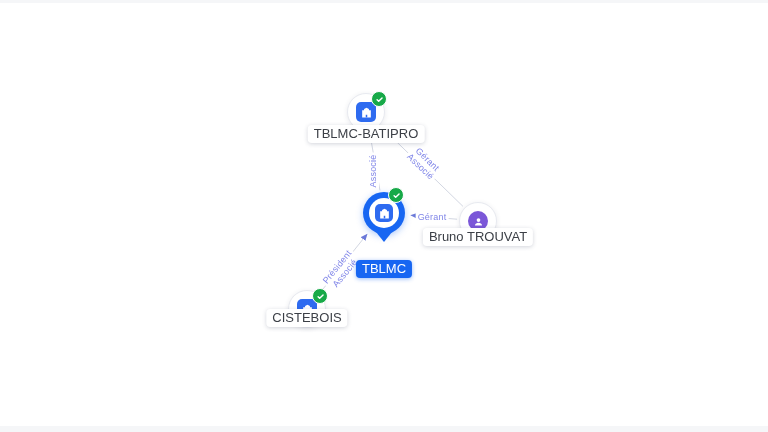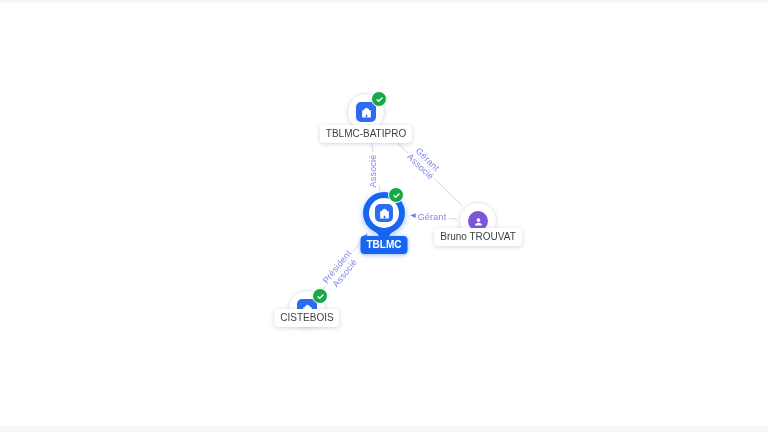--- a/index.html
+++ b/index.html
@@ -57,26 +57,27 @@
     position:absolute; left:5px; top:-21px; width:16px; height:16px; border-radius:50%;
     background:var(--verified-badge,#17a948); border:1.5px solid #fff;
     display:flex; align-items:center; justify-content:center;
   }
   .verif.verif-main { left:4px; top:-26px; }
   .verif svg { width:9px; height:9px; display:block; }
 
   .pill {
     position:absolute; left:0; transform:translateX(-50%);
     white-space:nowrap; background:#ffffff; color:var(--label-text,#3b3f46);
-    font-size:10px; line-height:12px; padding:3px 6px; border-radius:4px;
+    font-size:13px; line-height:12px; padding:3px 6px; border-radius:4px;
     box-shadow:0 1px 4px rgba(50,60,90,.22); cursor:pointer;
   }
   .pill.pill-main {
-    background:var(--main-node,#1766f2); color:#fff; font-weight:700;
+    background:var(--main-node,#1766f2); color:#fff; font-weight:400;
     box-shadow:0 1px 4px rgba(23,102,242,.45);
+    margin-top:24px;
   }
 </style>
 </head>
 <body>
 
 <div id="canvas">
   <div class="strip top"></div>
   <div class="strip bottom"></div>
   <svg id="edges" width="768" height="432" viewBox="0 0 768 432">
     <defs>

